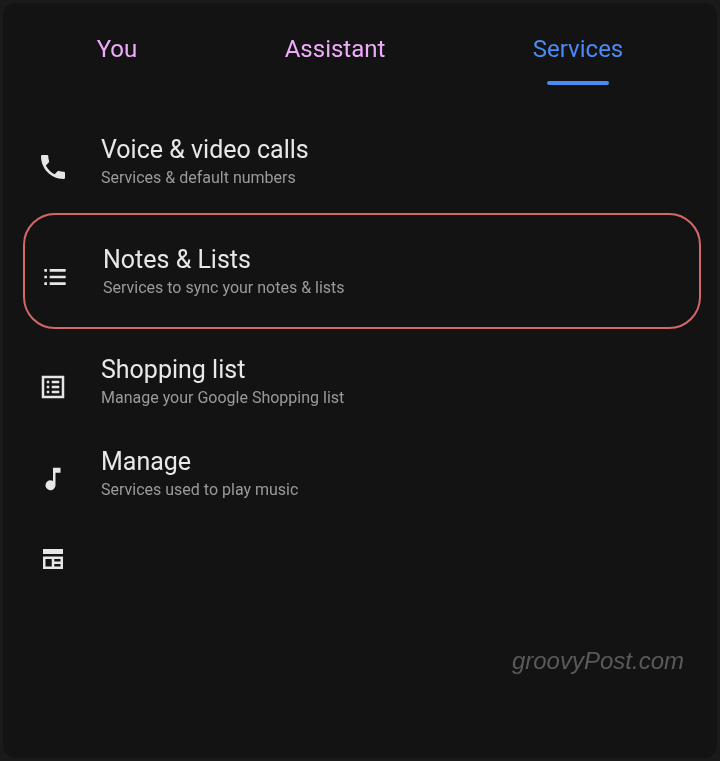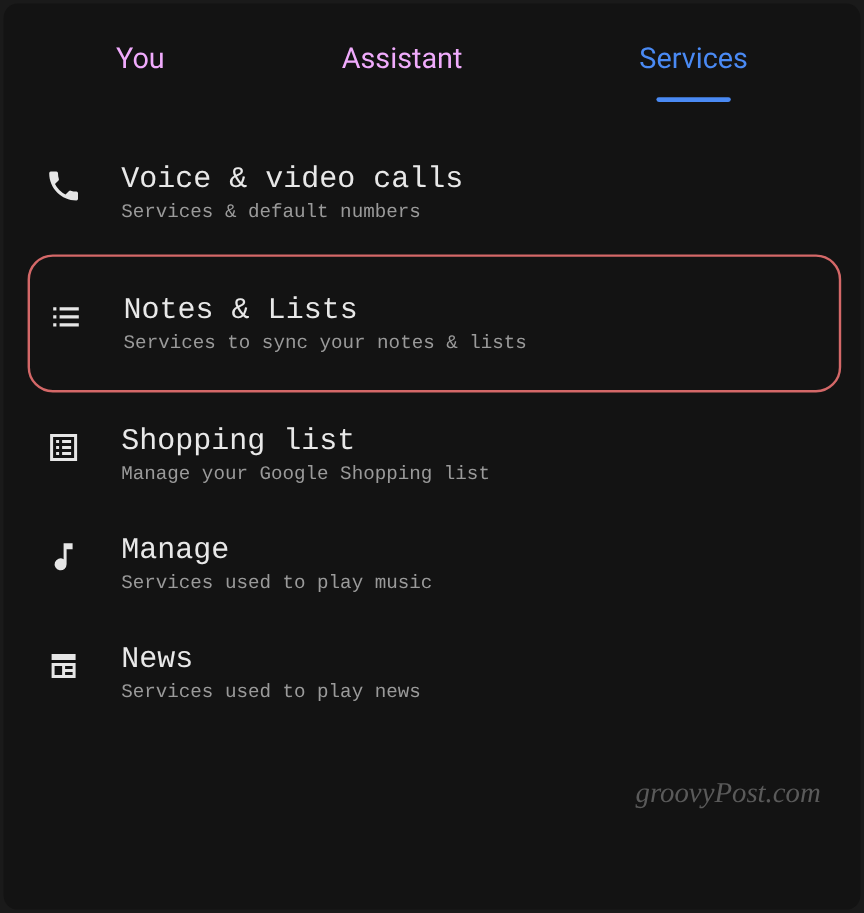--- a/index.html
+++ b/index.html
@@ -49,28 +49,27 @@
       width: 62px;
       height: 4px;
       background: #4a8af4;
       border-radius: 3px;
     }
     .list {
       padding: 0 0 0 0;
     }
     .list-item {
       display: flex;
-      align-items: flex-start;
+      align-items: flex-end;
       padding: 20px 28px 20px 30px;
       cursor: pointer;
-      font-family: Liberation Mono, monospace;
     }
     .list-item.highlighted {
       border: 2px solid #d46868;
-      border-radius: 21px;
+      border-radius: 32px;
       margin: 6px 16px 6px 20px;
       padding: 30px 12px 30px 10px;
     }
     .icon-wrap {
       width: 40px;
       height: 40px;
       display: flex;
       align-items: center;
       justify-content: center;
       margin-right: 28px;
@@ -91,21 +90,21 @@
     }
     .item-subtitle {
       font-size: 16px;
       color: #9a9a9a;
       font-weight: 400;
     }
     .watermark {
       position: absolute;
       bottom: 86px;
       right: 36px;
-      font-family: Liberation Serif, serif;
+      font-family: Liberation Sans, sans-serif;
       font-style: italic;
       font-size: 24px;
       color: #5a5a5a;
       pointer-events: none;
     }
   </style>
 </head>
 <body>
 
 <div class="container">
@@ -164,22 +163,18 @@
         <div class="item-subtitle">Services used to play music</div>
       </div>
     </div>
 
     <div class="list-item">
       <span class="icon-wrap">
         <svg viewBox="0 0 24 24" width="30" height="30">
             <path d="M4 4h16v4H4V4zm0 6h16v10H4V10zm2 2v6h5v-6H6zm7 0v2h5v-2h-5zm0 4v2h5v-2h-5z"></path>
           </svg>
       </span>
-      <div class="text-wrap">
-        <div class="item-title">News</div>
-        <div class="item-subtitle">Services used to play news</div>
-      </div>
     </div>
 
   </div>
 </div>
 
 <div class="watermark">groovyPost.com</div>
 
 </body></html>

